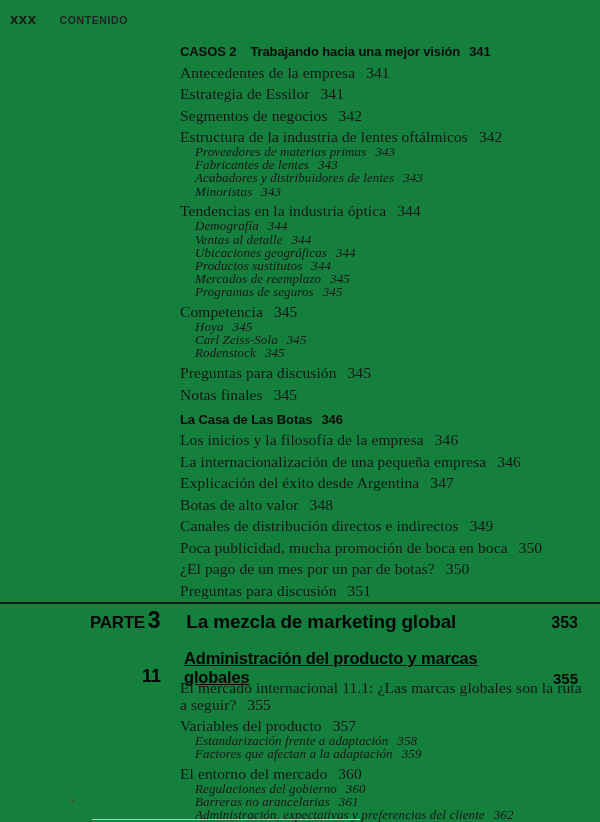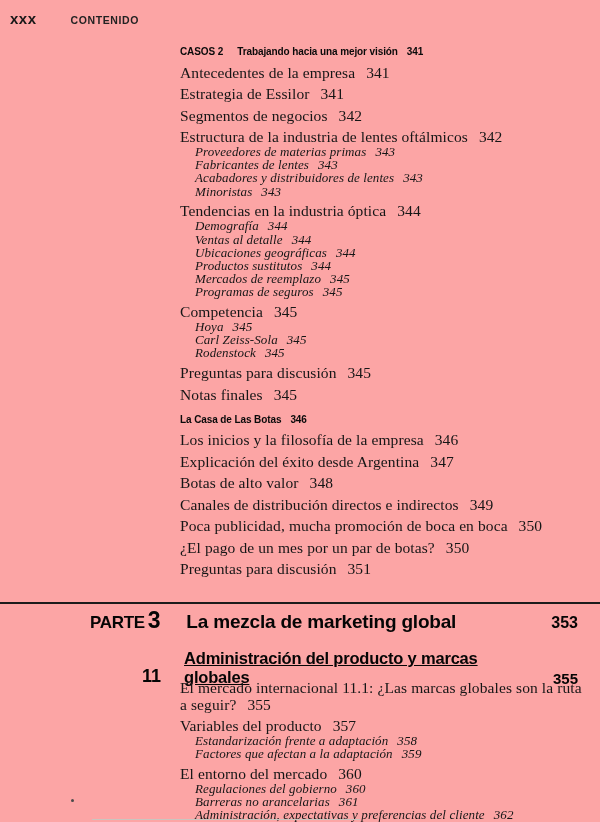--- a/index.html
+++ b/index.html
@@ -4,55 +4,55 @@
 <style>
   html,body{margin:0;padding:0;}
   body{
     width:600px;height:822px;
     background:#e9e7e3;
     font-family:"Liberation Serif", serif;
   }
   .page{
     position:relative;
     width:600px;height:822px;
-    background:#fca5a5;
+    background:#15803d;
     color:#161616;
     overflow:hidden;
   }
 
   
   .running-header{
     position:absolute; top:10px; left:10px;
     display:flex; align-items:baseline;
     font-family:"Liberation Sans", sans-serif;
   }
   .folio{
     font-weight:bold; font-size:15px; letter-spacing:0.5px;
     text-transform:lowercase;
     font-family:"Liberation Sans", sans-serif;
   }
   .running-title{
-    margin-left:34px;
+    margin-left:23px;
     font-size:10.5px; font-weight:bold; letter-spacing:0.6px;
     color:#222;
   }
 
   
   .toc-list{
     position:absolute; left:180px; width:408px;
   }
   #toc-list{ top:40px; }
   #chapter-list{ top:674px; width:412px; }
 
   .row{ position:relative; }
   .row .pg{ margin-left:11px; white-space:nowrap; }
 
   .row.case{
     font-family:"Liberation Sans", sans-serif;
-    font-weight:bold; font-size:10px;
+    font-weight:bold; font-size:13px;
     letter-spacing:-0.1px;
     margin-top:9px;
     line-height:15px;
     color:#0a0a0a;
   }
   .row.case:first-child{ margin-top:4px; }
   .row.case .case-label{ margin-right:14px; }
   .row.case .pg{ margin-left:9px; }
 
   .row.entry{
@@ -134,20 +134,21 @@
       <div class="row sub"><span class="t">Mercados de reemplazo</span><span class="pg">345</span></div>
       <div class="row sub"><span class="t">Programas de seguros</span><span class="pg">345</span></div>
       <div class="row entry"><span class="t">Competencia</span><span class="pg">345</span></div>
       <div class="row sub"><span class="t">Hoya</span><span class="pg">345</span></div>
       <div class="row sub"><span class="t">Carl Zeiss-Sola</span><span class="pg">345</span></div>
       <div class="row sub"><span class="t">Rodenstock</span><span class="pg">345</span></div>
       <div class="row entry"><span class="t">Preguntas para discusión</span><span class="pg">345</span></div>
       <div class="row entry"><span class="t">Notas finales</span><span class="pg">345</span></div>
       <div class="row case"><span class="t">La Casa de Las Botas</span><span class="pg">346</span></div>
       <div class="row entry"><span class="t">Los inicios y la filosofía de la empresa</span><span class="pg">346</span></div>
+      <div class="row entry"><span class="t">La internacionalización de una pequeña empresa</span><span class="pg">346</span></div>
       <div class="row entry"><span class="t">Explicación del éxito desde Argentina</span><span class="pg">347</span></div>
       <div class="row entry"><span class="t">Botas de alto valor</span><span class="pg">348</span></div>
       <div class="row entry"><span class="t">Canales de distribución directos e indirectos</span><span class="pg">349</span></div>
       <div class="row entry"><span class="t">Poca publicidad, mucha promoción de boca en boca</span><span class="pg">350</span></div>
       <div class="row entry"><span class="t">¿El pago de un mes por un par de botas?</span><span class="pg">350</span></div>
       <div class="row entry"><span class="t">Preguntas para discusión</span><span class="pg">351</span></div>
     </div>
 
   <hr class="part-rule">
 

